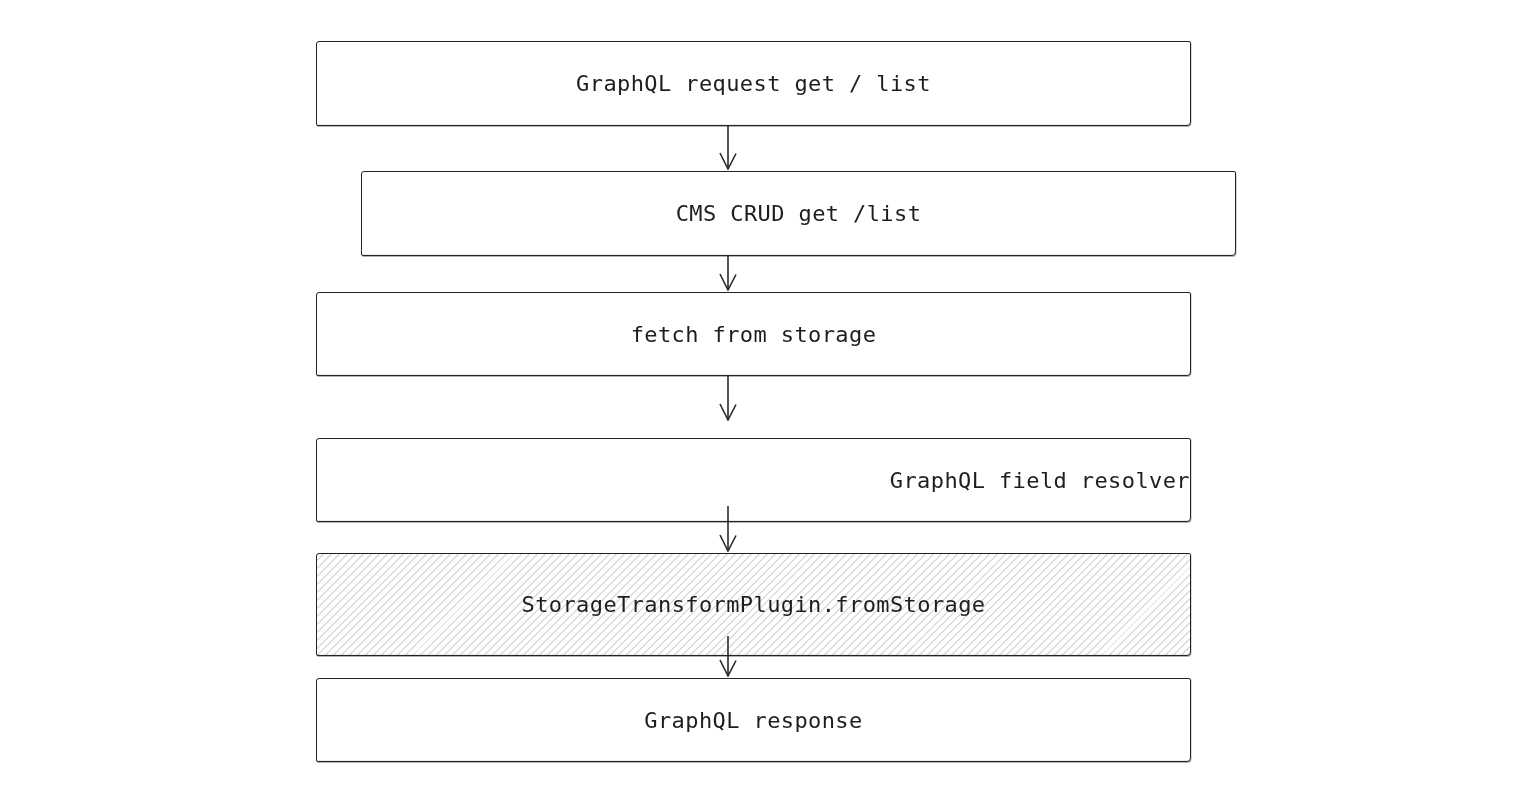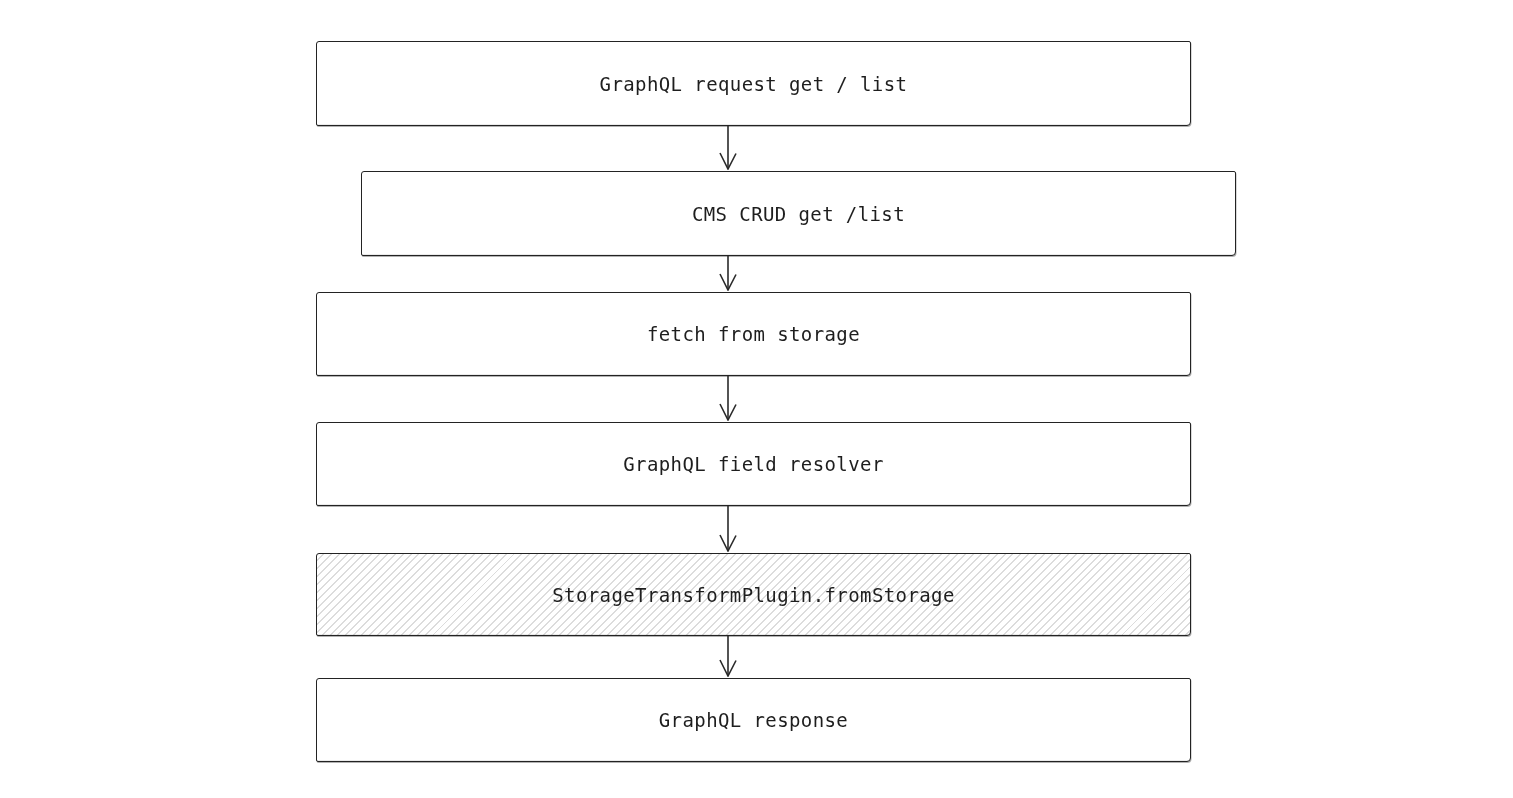--- a/index.html
+++ b/index.html
@@ -22,21 +22,21 @@
     box-sizing: border-box;
     border: 1.6px solid #232323;
     border-radius: 3px 2px 4px 2px;
     background: #ffffff;
     display: flex;
     align-items: center;
     justify-content: center;
     box-shadow: 0.5px 1px 0 rgba(35,35,35,0.35), inset 0 -0.5px 0 rgba(35,35,35,0.18);
   }
   .node-label {
-    font-size: 19px;
+    font-size: 22px;
     letter-spacing: 0.4px;
     color: #1e1e1e;
     white-space: pre;
   }
   .node.hachure {
     background-image: repeating-linear-gradient(
       135deg,
       #ffffff 0px,
       #ffffff 4.2px,
       #dcdcdc 4.2px,
@@ -54,22 +54,22 @@
   }
   .connector svg {
     display: block;
     width: 100%;
     height: 100%;
   }
   
   .n0 { top: 41px;  height: 85px; }
   .n1 { top: 171px; height: 85px; margin-left: 45px; }
   .n2 { top: 292px; height: 84px; justify-content: center; }
-  .n3 { top: 422px; height: 84px; }
-  .n4 { top: 553px; height: 83px; }
+  .n3 { top: 438px; height: 84px; justify-content: flex-end; }
+  .n4 { top: 553px; height: 103px; }
   .n5 { top: 678px; height: 84px; }
   .a0 { top: 126px; height: 44px; }
   .a1 { top: 256px; height: 35px; }
   .a2 { top: 376px; height: 45px; }
   .a3 { top: 506px; height: 46px; }
   .a4 { top: 636px; height: 41px; }
 </style>
 </head>
 <body>
 

